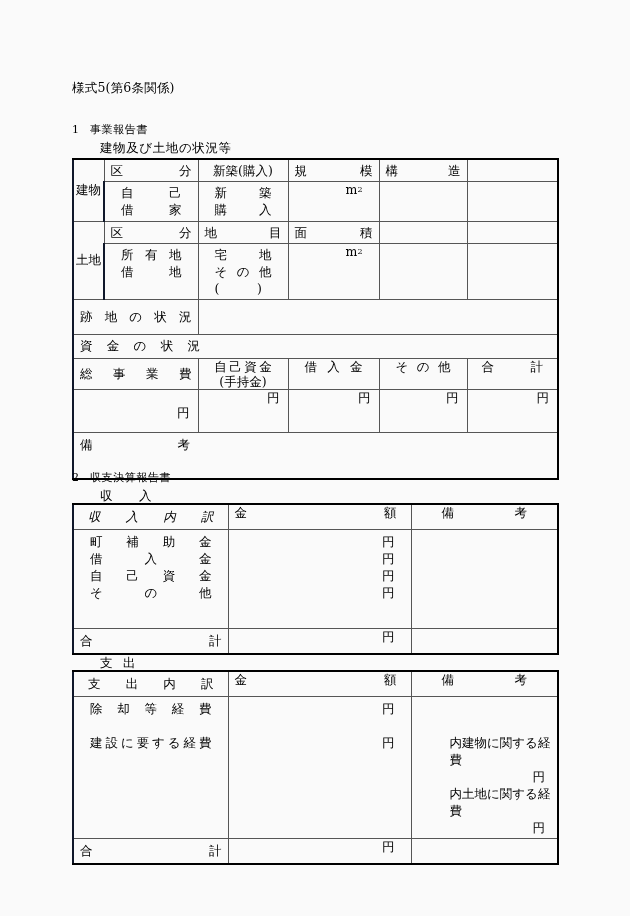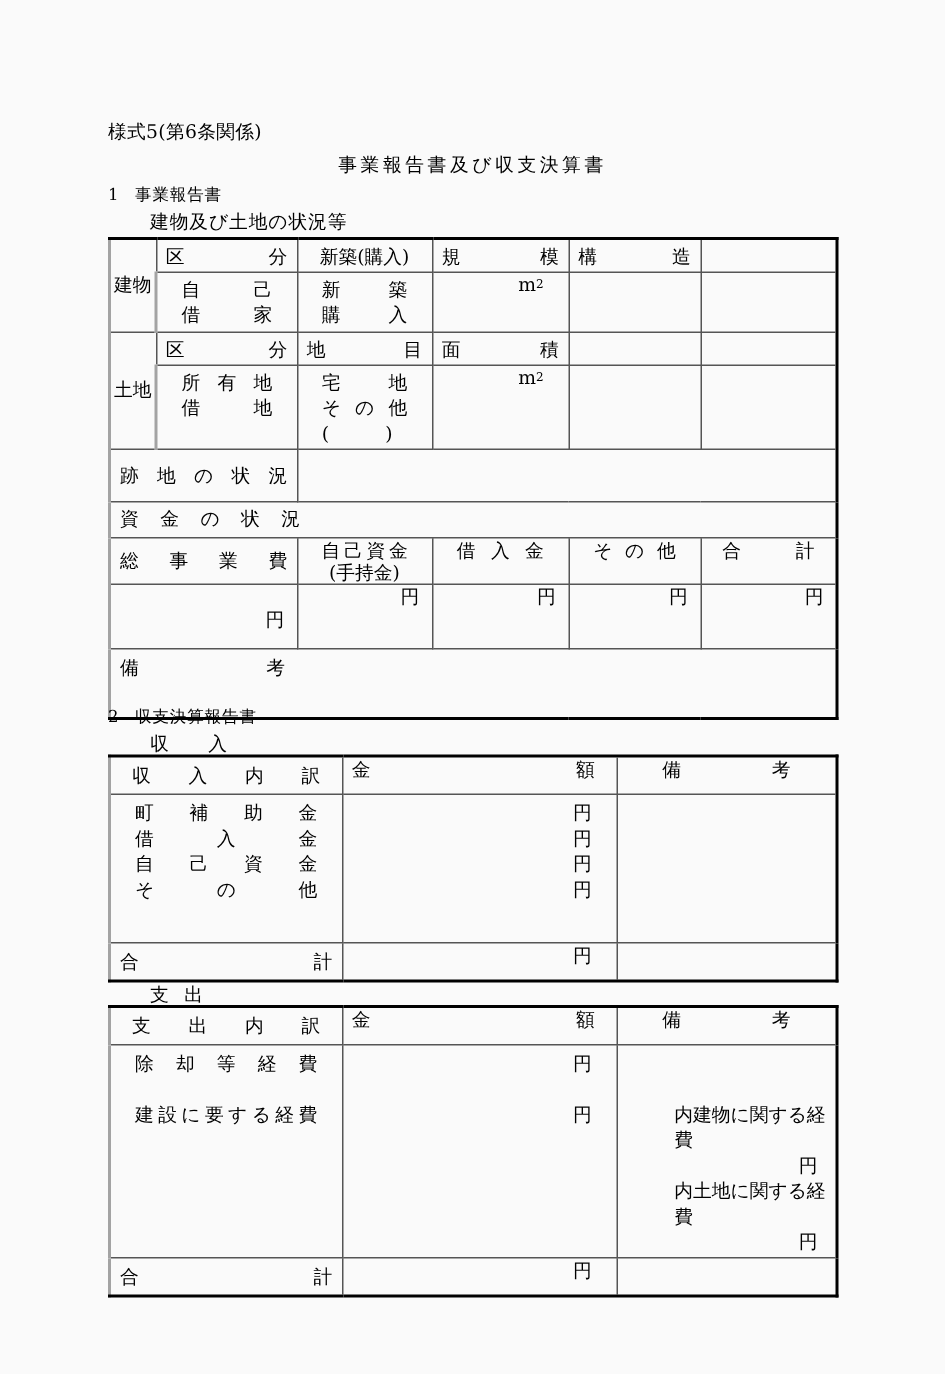--- a/index.html
+++ b/index.html
@@ -75,21 +75,21 @@
     padding: 0;
     vertical-align: top;
     background: #fafafa;
   }
   
   table.form {
     outline: none;
   }
   table.form tr:first-child td { border-top: 2px solid #000; }
   table.form tr:last-child td  { border-bottom: 2px solid #000; }
-  table.form td:first-child    { border-left: 2px solid #a3a3a3; }
+  table.form td:first-child    { border-left: 2px solid #0f172a; }
   table.form td:last-child     { border-right: 2px solid #000; }
 
   .cell {
     display: block;
     box-sizing: border-box;
     padding: 2px 6px;
     line-height: 17px;
   }
   
   .j {
@@ -160,21 +160,20 @@
     padding-left: 2.5px;
   }
   .note-line { line-height: 20px; }
 </style>
 </head>
 <body>
 
 <div class="page">
 
   <div class="form-code">様式5(第6条関係)</div>
-  <div class="doc-title">事業報告書及び収支決算書</div>
 
   <div class="sec-head" style="left:72px; top:122px;">
     <span class="sec-num">1</span><span>事業報告書</span>
   </div>
   <div class="sub-head" style="left:100px; top:140px;">建物及び土地の状況等</div>
 
   <table class="form" style="left:72px; top:158px; width:485px;">
     <colgroup>
       <col style="width:31px">
       <col style="width:94px">
@@ -367,21 +366,21 @@
   <table class="form" style="left:72px; top:503px; width:485px;">
     <colgroup>
       <col style="width:155px">
       <col style="width:183px">
       <col style="width:147px">
     </colgroup>
 
     <tbody>
         <tr>
       <td style="height:24px;">
-        <div class="vmid-j" style="padding:0 14px;">
+        <div class="vmid-j" style="padding:0 14px;font-style:italic;">
           <span>収入内訳</span>
         </div>
       </td>
       <td>
         <div class="vmid-j" style="padding:0 14px 0 6px;">
           <span>金額</span>
         </div>
       </td>
       <td>
         <div class="vmid-j" style="padding:0 30px;">

